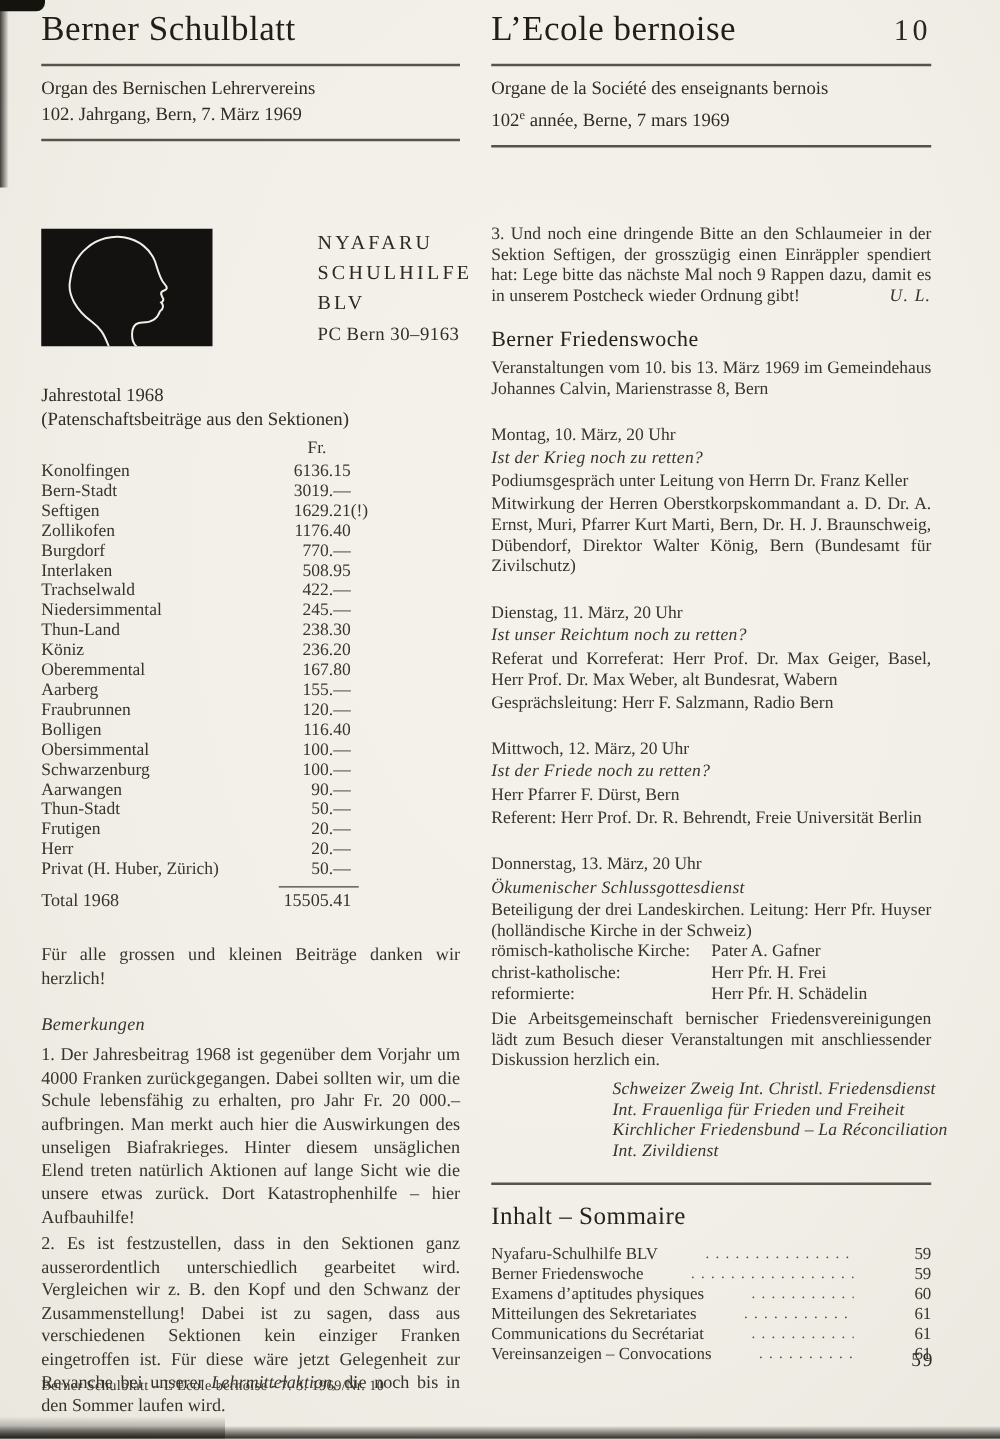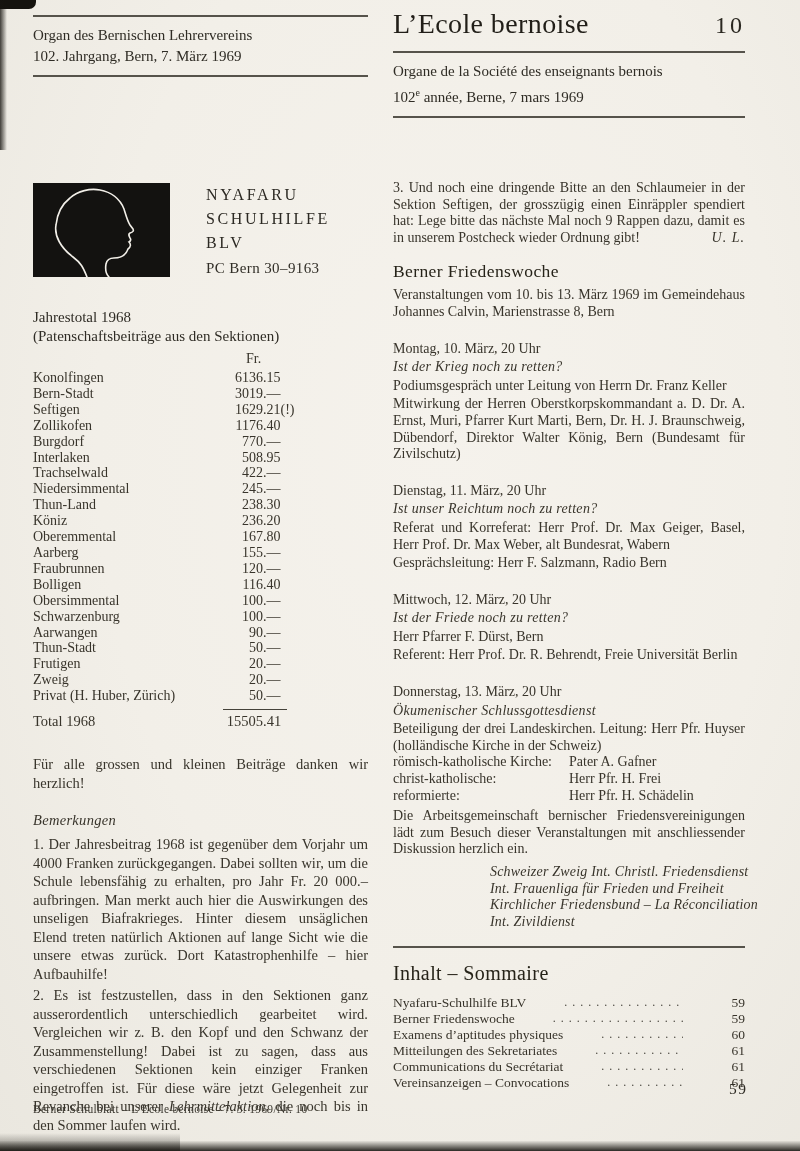--- a/index.html
+++ b/index.html
@@ -27,21 +27,21 @@
   .rule { height:2px; background:#56534b; margin-top:9px; }
   .mh-sub { margin-top:8px; font-size:15px; line-height:21px; color:#2f2c25; }
   .mh-sub sup { font-size:10px; }
   .rule2 { margin-top:8px; }
 
   
   .col-left  { position:absolute; left:33px;  top:180px; width:335px; font-size:14.5px; }
   .col-right { position:absolute; left:393px; top:180px; width:352px; font-size:14px; line-height:16.6px; }
 
   
-  .logo-row { display:flex; margin-top:3px; }
+  .logo-row { display:flex; margin-top:3px;gap:48px; }
   .logo-box { width:137px; height:94px; background:#131210; flex:none; }
   .logo-text { margin-left:36px; display:flex; flex-direction:column; height:94px; }
   .logo-line { font-size:16px; letter-spacing:2.6px; line-height:24px; color:#2c2923; }
   .pc-line { margin-top:auto; font-size:15px; letter-spacing:.4px; color:#312e27; }
 
   .jahrestotal { margin-top:31px; font-size:15px; line-height:19px; color:#2f2c25; }
 
   
   .t-head { margin-top:5px; margin-left:213px; font-size:14px; line-height:16px; }
   .t-rows { margin-top:3px; }
@@ -84,20 +84,21 @@
 </style>
 </head>
 <body>
 
 <div class="page">
 
   <div class="corner-tl"></div>
   <div class="edge-left"></div>
 
   <div class="mh mh-left">
+    <div class="mh-title">Berner Schulblatt</div>
     <div class="rule"></div>
     <div class="mh-sub">
       <div>Organ des Bernischen Lehrervereins</div>
       <div>102. Jahrgang, Bern, 7. März 1969</div>
     </div>
     <div class="rule rule2"></div>
   </div>
 
   <div class="mh mh-right">
     <div class="mh-title-row">
@@ -147,21 +148,21 @@
         <div class="t-row"><span class="t-name">Köniz</span><span class="t-amt"><span class="t-int">236</span><span class="t-dec">.20</span></span></div>
         <div class="t-row"><span class="t-name">Oberemmental</span><span class="t-amt"><span class="t-int">167</span><span class="t-dec">.80</span></span></div>
         <div class="t-row"><span class="t-name">Aarberg</span><span class="t-amt"><span class="t-int">155</span><span class="t-dec">.—</span></span></div>
         <div class="t-row"><span class="t-name">Fraubrunnen</span><span class="t-amt"><span class="t-int">120</span><span class="t-dec">.—</span></span></div>
         <div class="t-row"><span class="t-name">Bolligen</span><span class="t-amt"><span class="t-int">116</span><span class="t-dec">.40</span></span></div>
         <div class="t-row"><span class="t-name">Obersimmental</span><span class="t-amt"><span class="t-int">100</span><span class="t-dec">.—</span></span></div>
         <div class="t-row"><span class="t-name">Schwarzenburg</span><span class="t-amt"><span class="t-int">100</span><span class="t-dec">.—</span></span></div>
         <div class="t-row"><span class="t-name">Aarwangen</span><span class="t-amt"><span class="t-int">90</span><span class="t-dec">.—</span></span></div>
         <div class="t-row"><span class="t-name">Thun-Stadt</span><span class="t-amt"><span class="t-int">50</span><span class="t-dec">.—</span></span></div>
         <div class="t-row"><span class="t-name">Frutigen</span><span class="t-amt"><span class="t-int">20</span><span class="t-dec">.—</span></span></div>
-        <div class="t-row"><span class="t-name">Zweig</span><span class="t-amt"><span class="t-int">20</span><span class="t-dec">.—</span></span></div>
+        <div class="t-row"><span class="t-name">Herr</span><span class="t-amt"><span class="t-int">20</span><span class="t-dec">.—</span></span></div>
         <div class="t-row"><span class="t-name">Privat (H. Huber, Zürich)</span><span class="t-amt"><span class="t-int">50</span><span class="t-dec">.—</span></span></div>
       </div>
 
     <div class="total-rule"></div>
     <div class="total-row">
       <span>Total 1968</span>
       <span class="t-amt"><span class="t-int">15505</span><span>.41</span></span>
     </div>
 
     <div class="thanks">Für alle grossen und kleinen Beiträge danken wir herzlich!</div>

